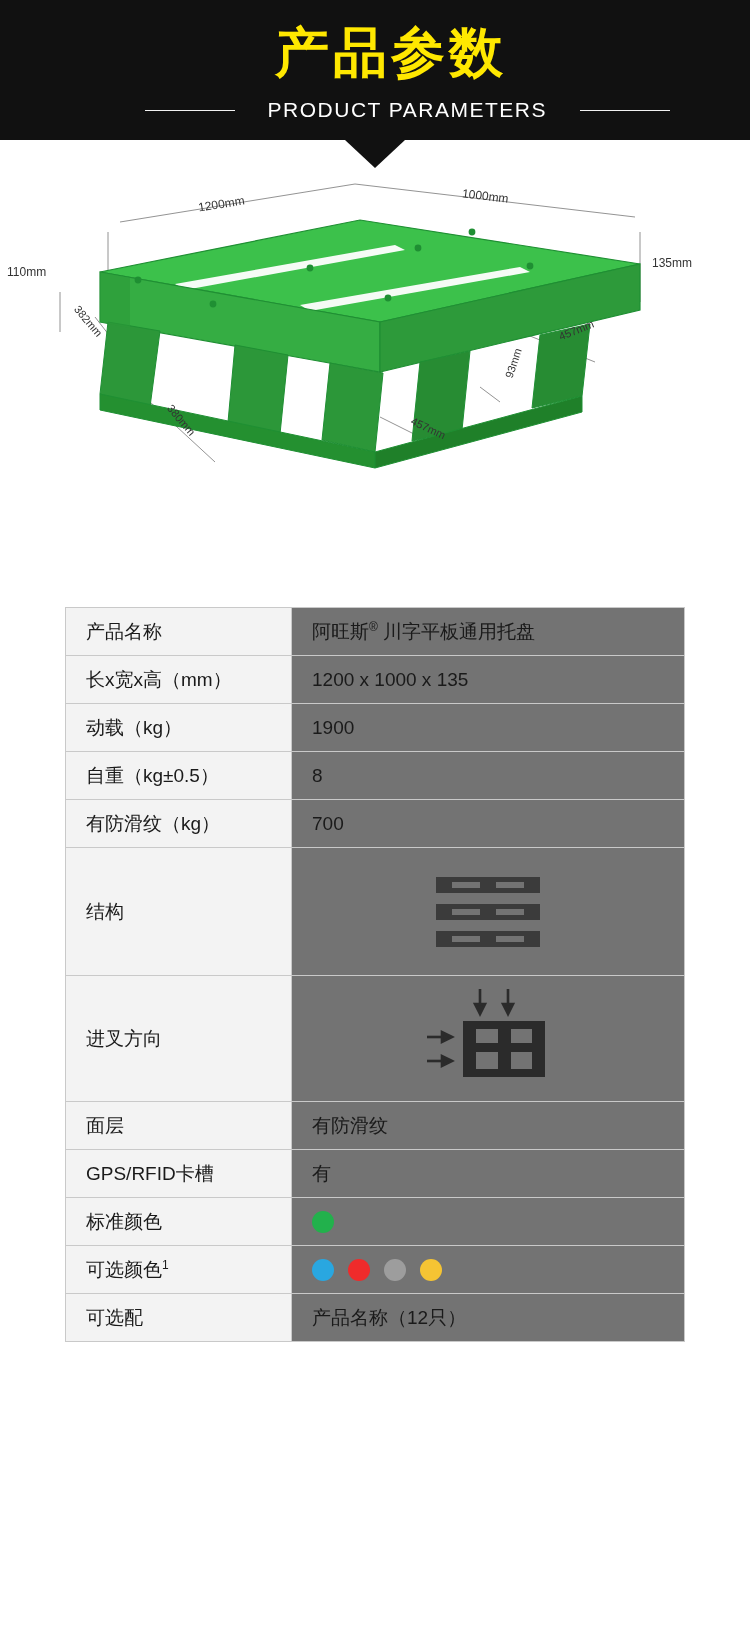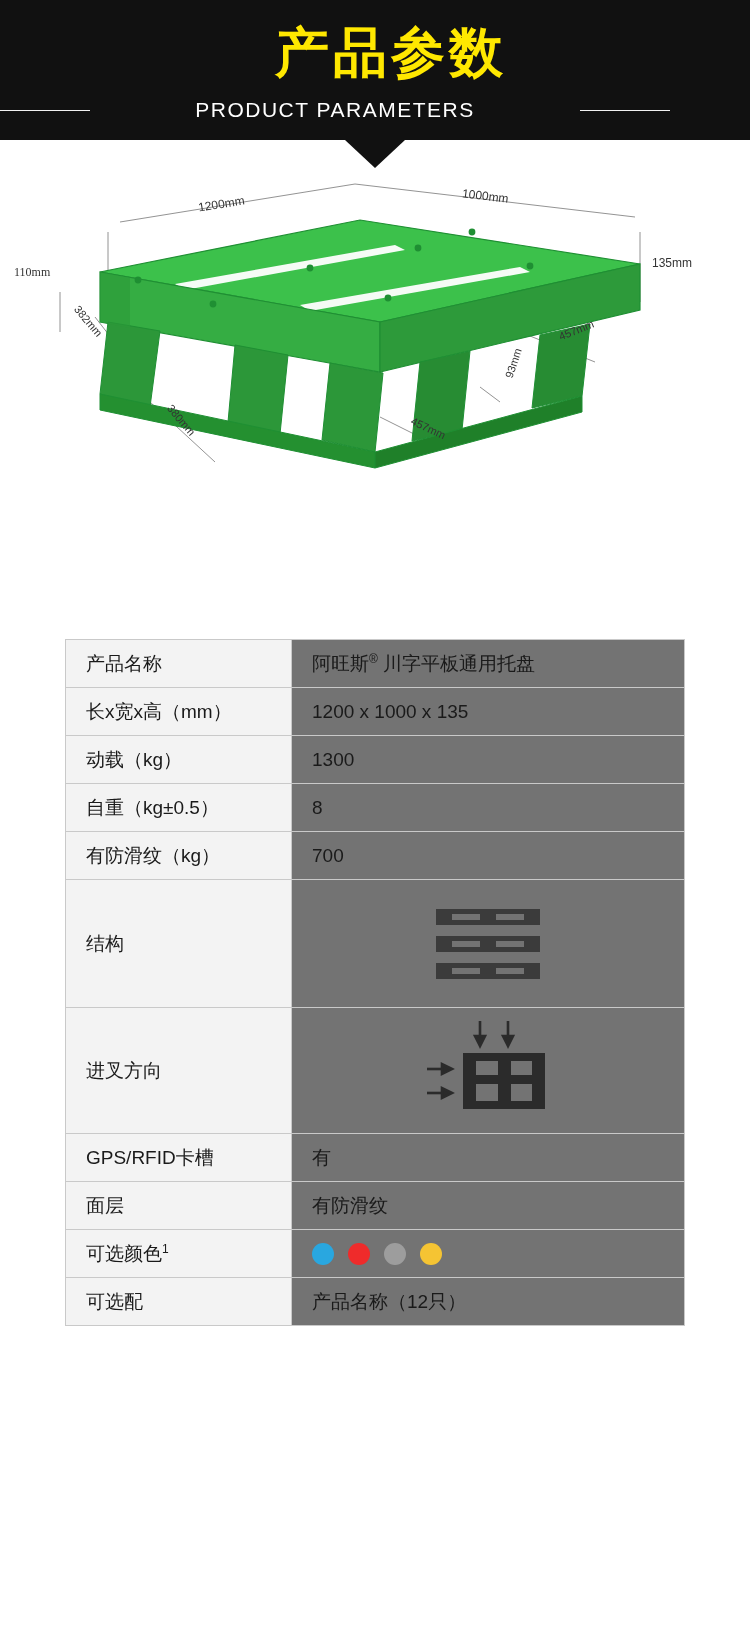--- a/index.html
+++ b/index.html
@@ -35,21 +35,22 @@
     letter-spacing: 4px;
     line-height: 64px;
   }
   .banner-sub-wrap {
     position: absolute;
     top: 98px;
     left: 0;
     width: 670px;
     display: flex;
     align-items: center;
-    justify-content: space-between;
+    justify-content: flex-end;
+    gap: 19px;
   }
   .banner-rule {
     height: 1px;
     background: #ffffff;
     width: 90px;
     opacity: .95;
   }
   .banner-sub {
     color: #ffffff;
     font-size: 21px;
@@ -86,21 +87,20 @@
   .spec-wrap {
     position: absolute;
     top: 607px;
     left: 65px;
     width: 620px;
   }
   table.spec {
     width: 620px;
     border-collapse: collapse;
     table-layout: fixed;
-    margin-top: 32px;
   }
   table.spec td {
     border: 1px solid #c9c9c9;
     padding: 0 20px;
     font-size: 19px;
     color: #1a1a1a;
     vertical-align: middle;
   }
   td.key {
     width: 226px;
@@ -207,21 +207,21 @@
           <circle cx="472" cy="60" r="3.4"></circle>
         </g>
 
         <polygon points="100,100 100,150 130,156 130,106" fill="#2b9a38" opacity="0.6"></polygon>
       </g>
     </svg>
 
     <div class="dim-label" style="left:198px; top:25px; transform:rotate(-9deg);">1200mm</div>
     <div class="dim-label" style="left:462px; top:17px; transform:rotate(7deg);">1000mm</div>
     <div class="dim-label" style="left:652px; top:84px;">135mm</div>
-    <div class="dim-label" style="left:14px; top:93px;font-family:Liberation Serif, serif;">110mm</div>
+    <div class="dim-label" style="left:7px; top:93px;">110mm</div>
     <div class="dim-label" style="left:70px; top:143px; transform:rotate(50deg); font-size:11px;">382mm</div>
     <div class="dim-label" style="left:163px; top:242px; transform:rotate(50deg); font-size:11px;">380mm</div>
     <div class="dim-label" style="left:558px; top:152px; transform:rotate(-22deg); font-size:11px;">457mm</div>
     <div class="dim-label" style="left:410px; top:250px; transform:rotate(25deg); font-size:11px;">457mm</div>
     <div class="dim-label" style="left:498px; top:185px; transform:rotate(-72deg); font-size:11px;">93mm</div>
   </div>
 
   <div class="spec-wrap">
     <table class="spec">
       <tbody>
@@ -230,21 +230,21 @@
           <td class="val">
             <span>阿旺斯</span><span class="reg">®</span><span> 川字平板通用托盘</span>
           </td>
         </tr>
         <tr>
           <td class="key">长x宽x高（mm）</td>
           <td class="val">1200 x 1000 x 135</td>
         </tr>
         <tr>
           <td class="key">动载（kg）</td>
-          <td class="val">1300</td>
+          <td class="val">1900</td>
         </tr>
         <tr>
           <td class="key">自重（kg±0.5）</td>
           <td class="val">8</td>
         </tr>
         <tr>
           <td class="key">有防滑纹（kg）</td>
           <td class="val">700</td>
         </tr>
 
@@ -303,28 +303,36 @@
                   <rect x="109" y="34" width="13" height="56"></rect>
                   <rect x="40" y="56" width="82" height="9"></rect>
                   <rect x="40" y="82" width="82" height="8"></rect>
                 </g>
               </svg>
             </div>
           </td>
         </tr>
 
         <tr>
+          <td class="key">面层</td>
+          <td class="val">有防滑纹</td>
+        </tr>
+        <tr>
           <td class="key">GPS/RFID卡槽</td>
           <td class="val">有</td>
         </tr>
-        <tr>
-          <td class="key">面层</td>
-          <td class="val">有防滑纹</td>
-        </tr>
-
+
+        <tr>
+          <td class="key">标准颜色</td>
+          <td class="val">
+            <div class="swatch-row">
+              <span class="swatch" style="background:#22b14c"></span>
+            </div>
+          </td>
+        </tr>
 
         <tr>
           <td class="key"><span>可选颜色</span><sup class="footnote">1</sup></td>
           <td class="val">
             <div class="swatch-row">
               <span class="swatch" style="background:#29a7e0"></span>
               <span class="swatch" style="background:#ef2b2b"></span>
               <span class="swatch" style="background:#9d9d9d"></span>
               <span class="swatch" style="background:#f5c433"></span>
             </div>

